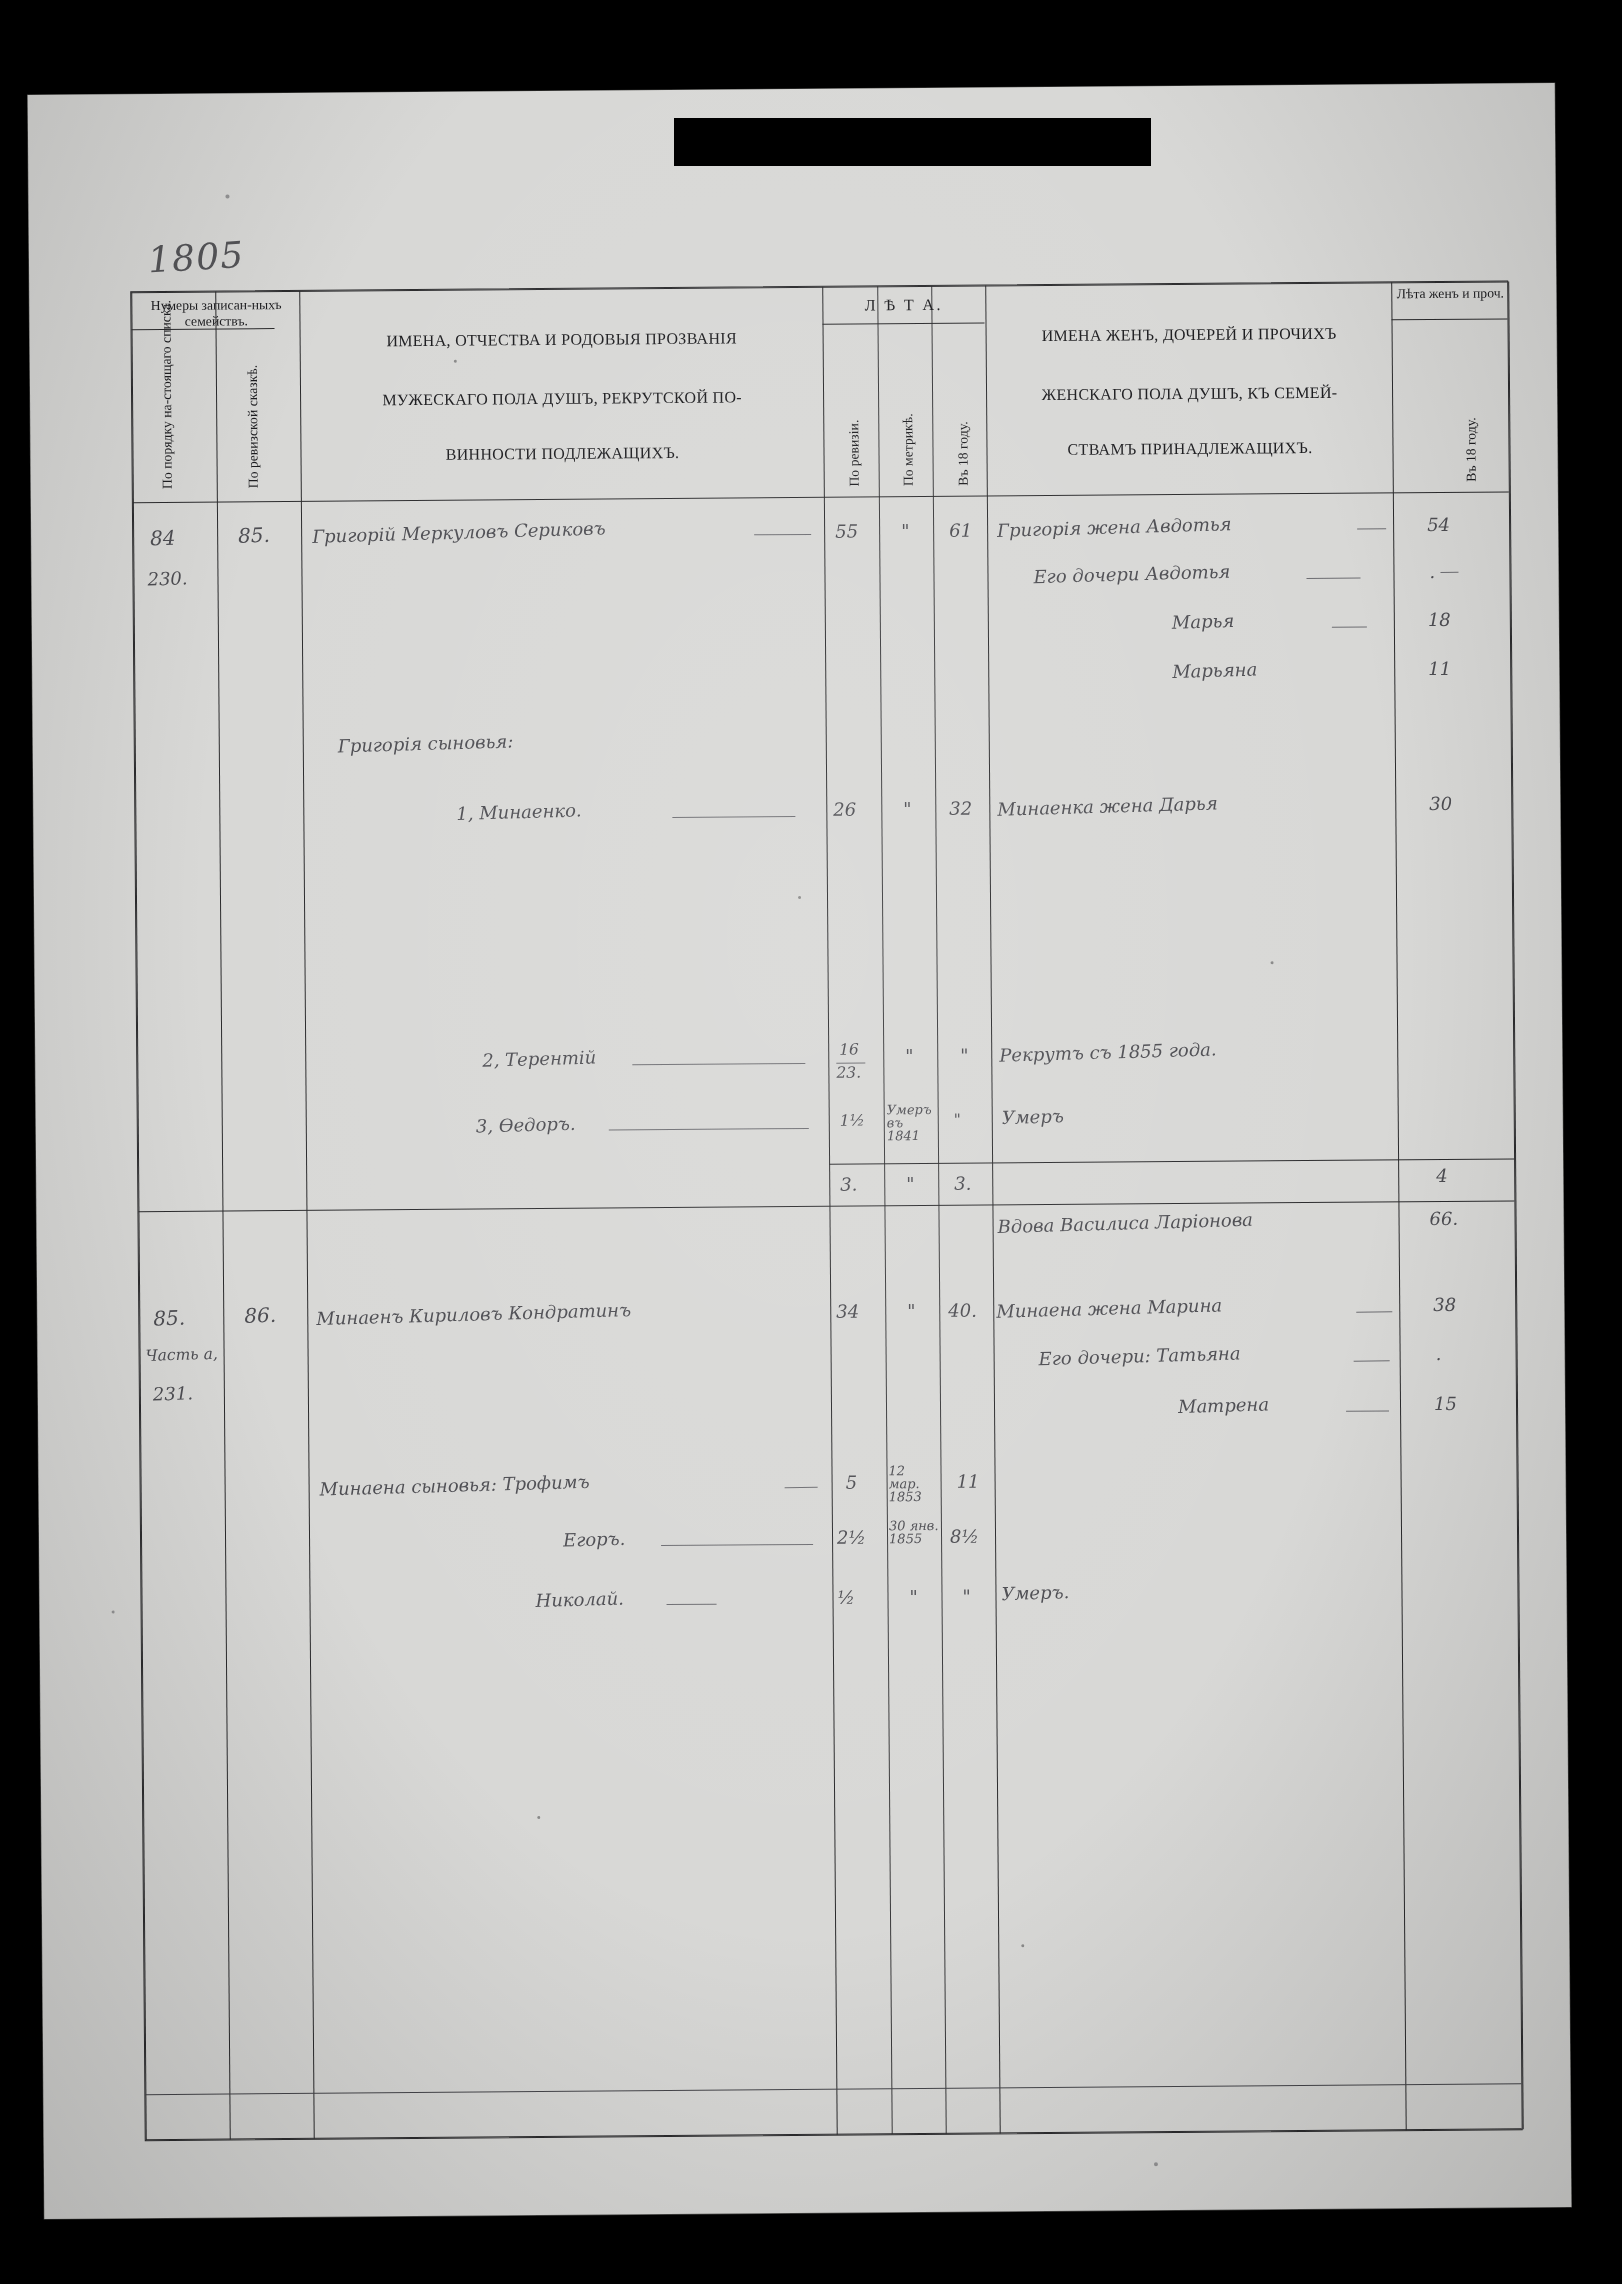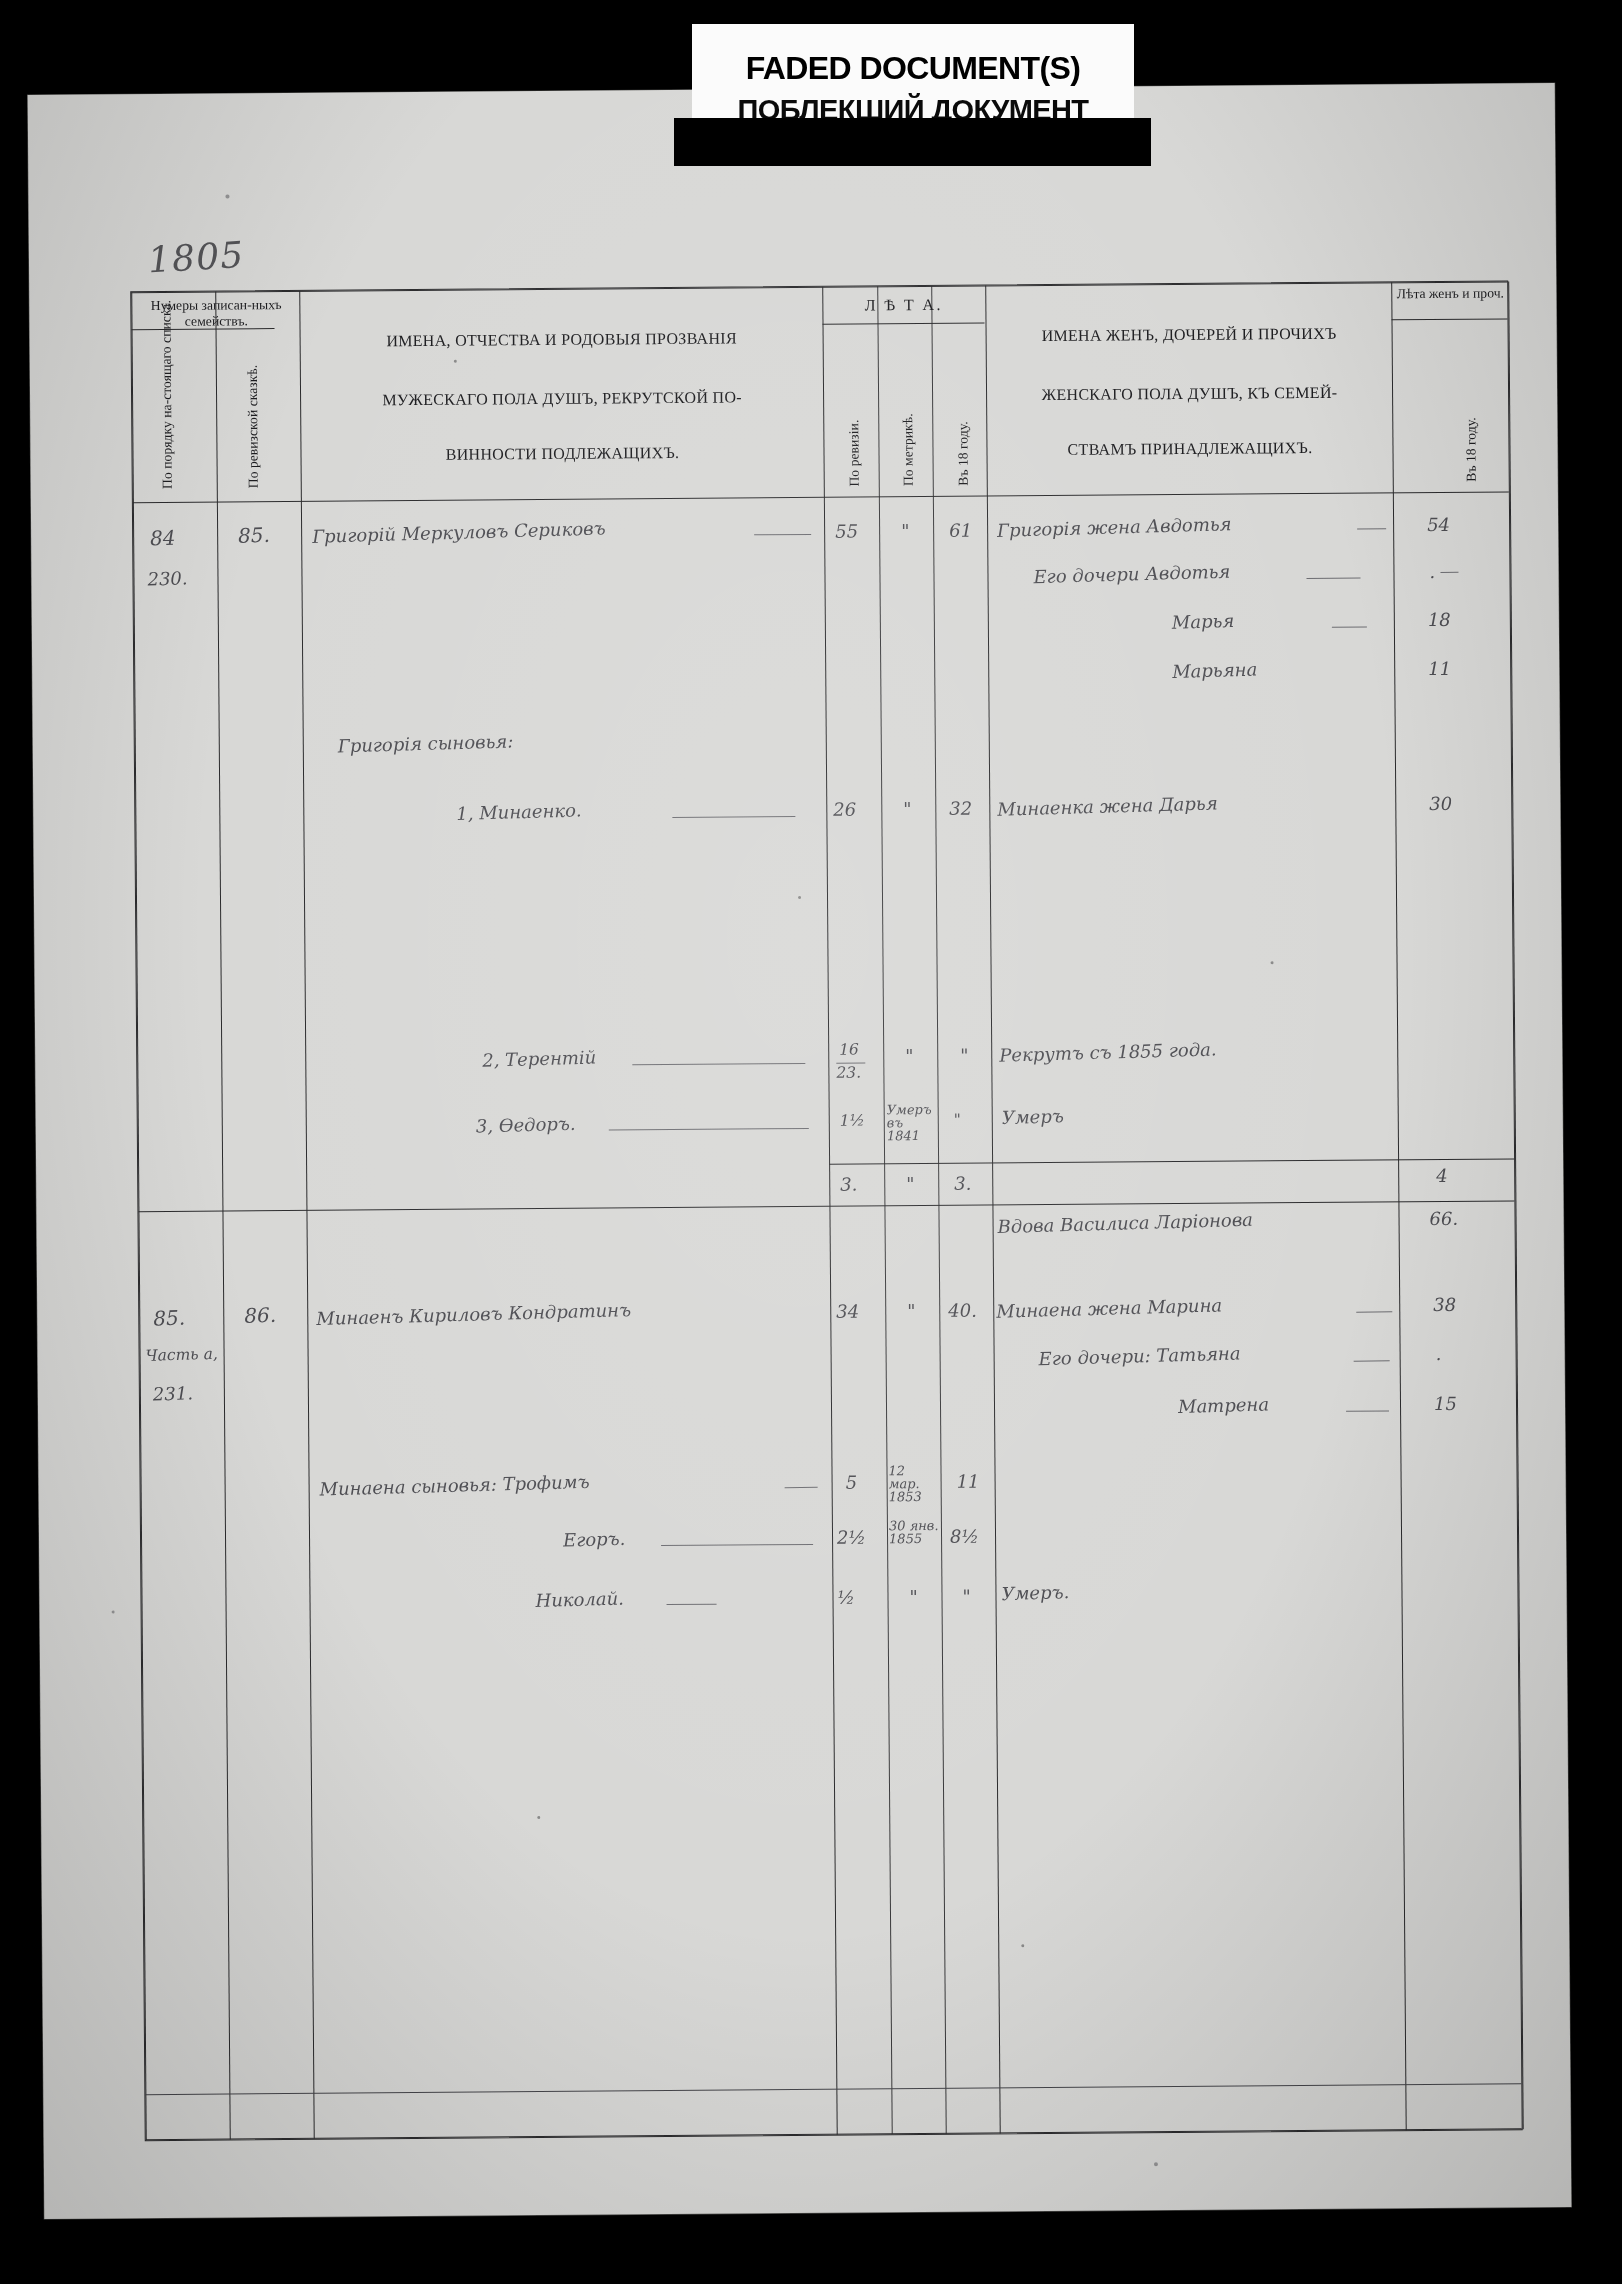--- a/index.html
+++ b/index.html
@@ -347,20 +347,16 @@
       <div class="dot" style="left:394px;  top:1527px;"></div>
       <div class="dot" style="left:877px; top:1659px;"></div>
       <div class="dot" style="left:322px;  top:70px;"></div>
     </div>
 
     <div class="speck" style="left:197px; top:101px; width:3.6px; height:3.6px;"></div>
     <div class="speck" style="left:1110px; top:2076px; width:4.2px; height:4.2px;"></div>
     <div class="speck" style="left:72px; top:1516px; width:3px; height:3px;"></div>
   </div>
 
-  <div id="faded-banner">
-    <div class="line1">FADED DOCUMENT(S)</div>
-    <div class="line2">ПОБЛЕКШИЙ ДОКУМЕНТ</div>
-  </div>
   <div id="faded-cut"></div>
 
 </div>
 
 
 </body></html>

